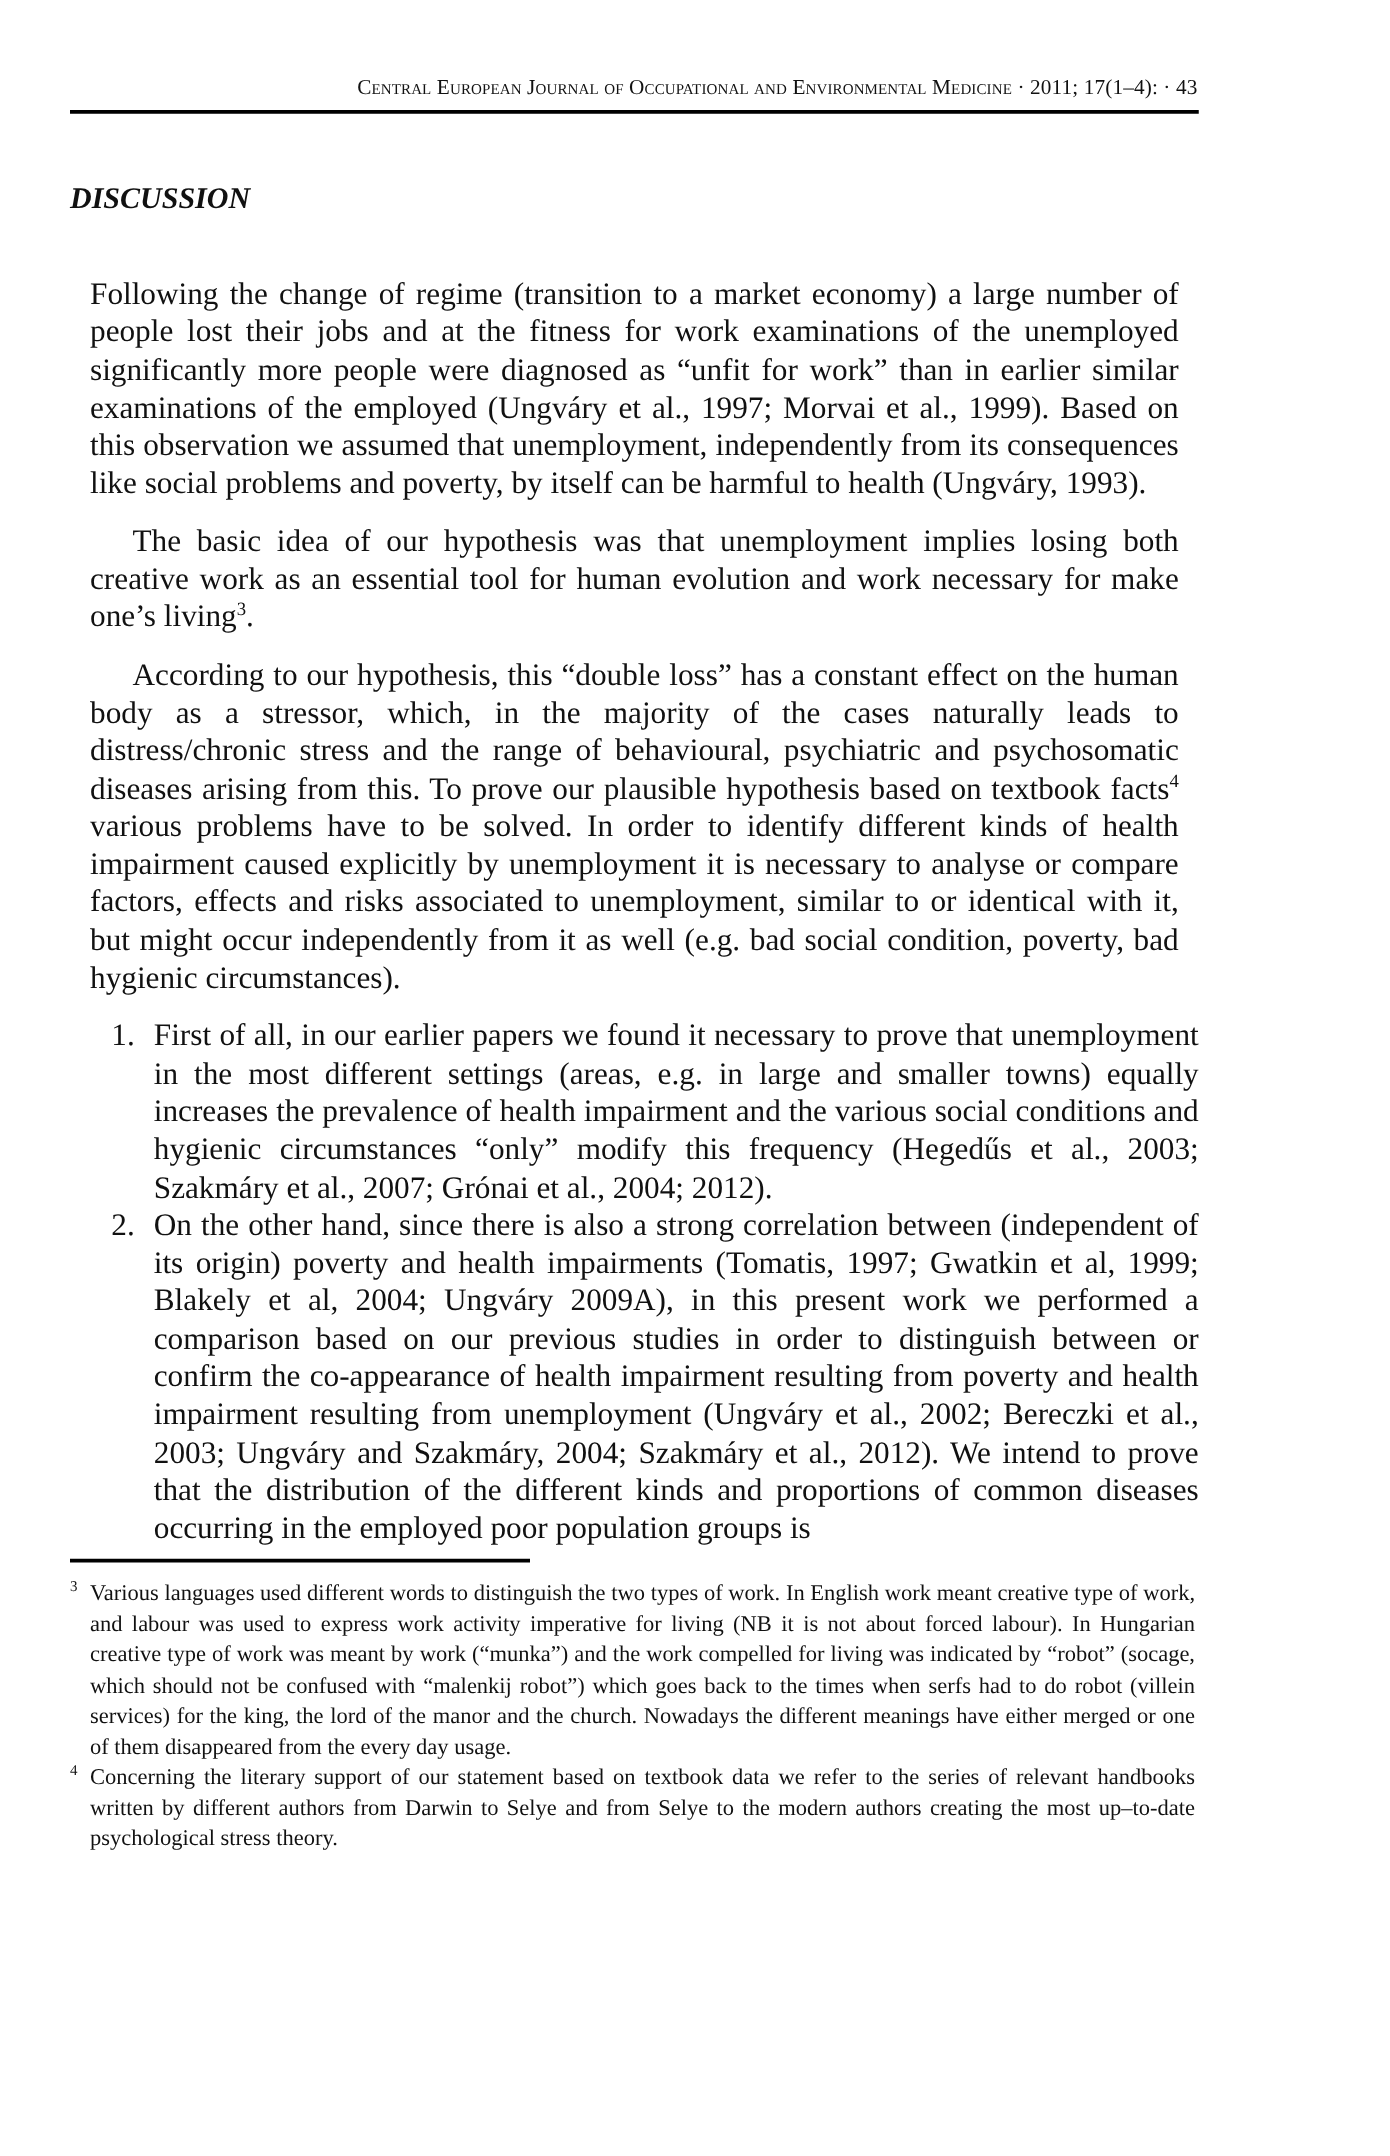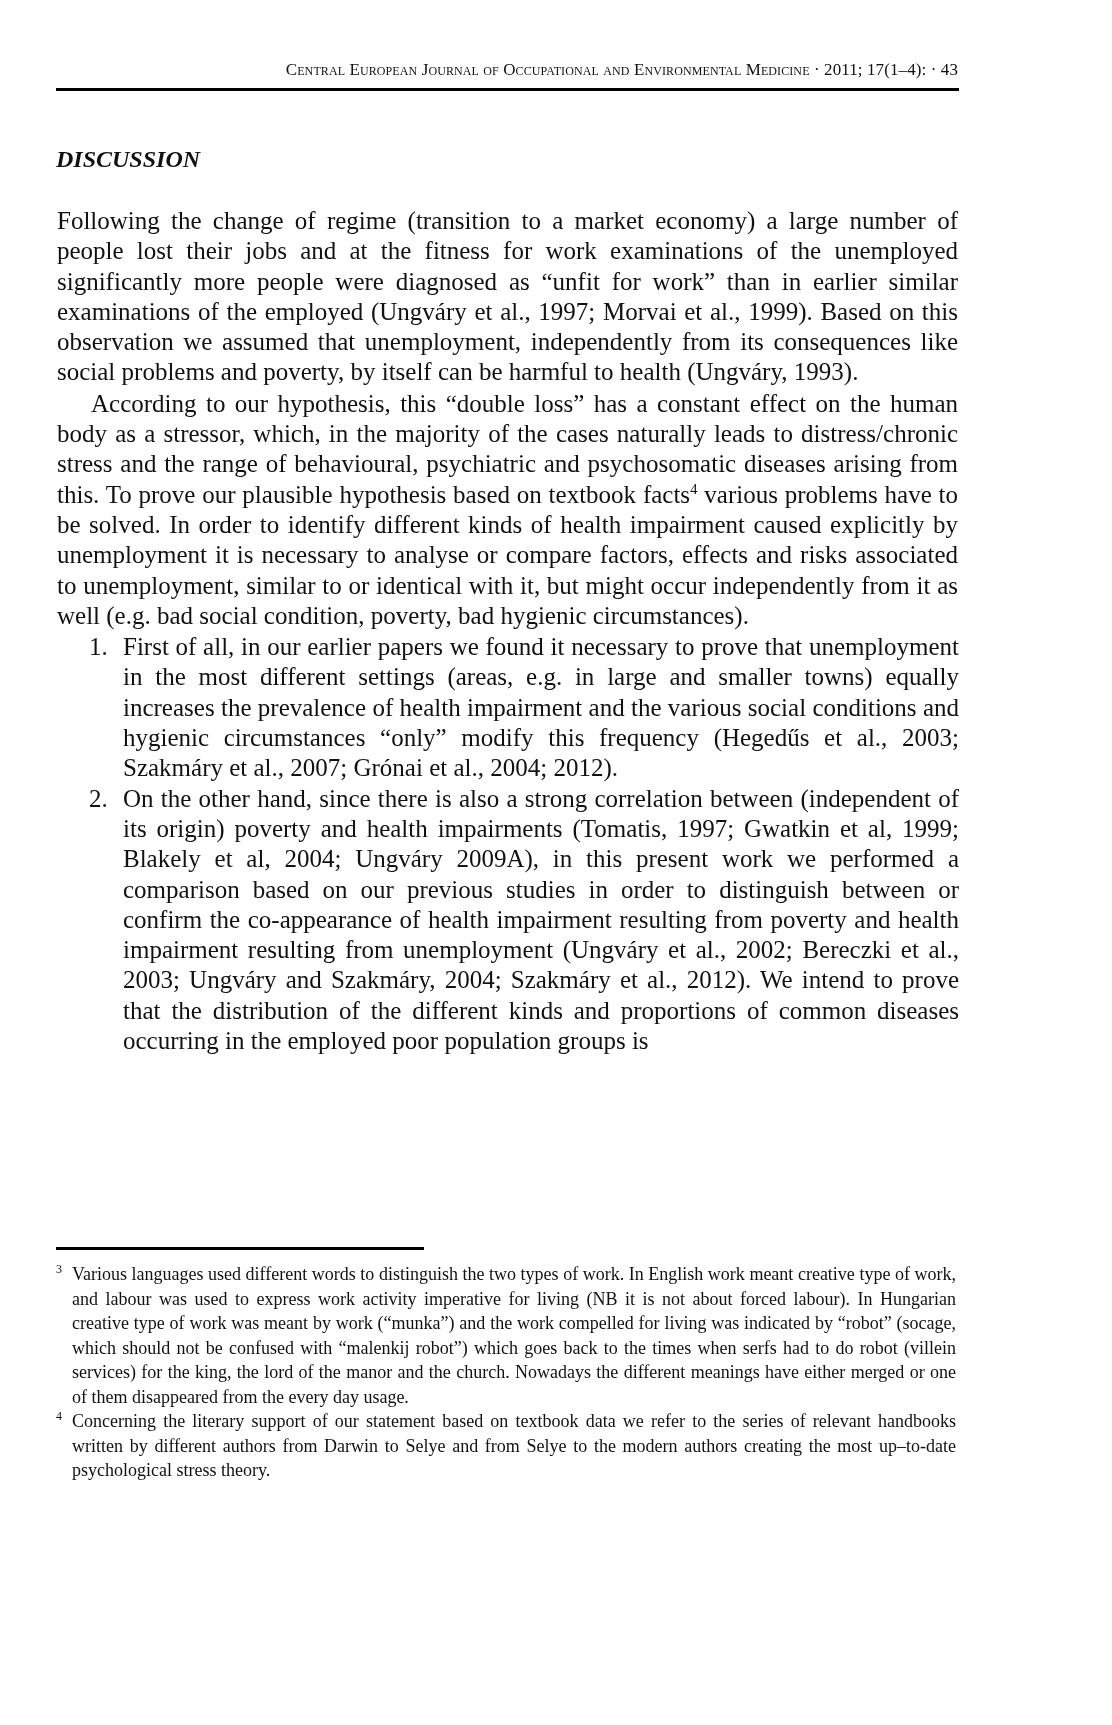--- a/index.html
+++ b/index.html
@@ -5,21 +5,21 @@
   html, body { margin: 0; padding: 0; background: #ffffff; }
   body { width: 1112px; height: 1725px; position: relative; overflow: hidden;
          font-family: "Liberation Serif", "DejaVu Serif", serif; color: #111; }
   .running-head { position: absolute; left: 56px; top: 60px; width: 902px;
                   text-align: right; font-size: 17px; letter-spacing: 0.1px; }
   .running-head .sc { font-variant: small-caps; }
   .head-rule { position: absolute; left: 56px; top: 88px; width: 903px; height: 3px; background: #000; }
   .section-title { position: absolute; left: 56px; top: 146px; font-size: 24px; font-weight: bold; margin: 0; font-style: italic; }
   .body { position: absolute; left: 56px; top: 205px; width: 903px; font-size: 25px; line-height: 30.3px;
           text-align: justify; }
-  .body p { margin: 1px; font-family: Liberation Serif, serif; }
+  .body p { margin: 16px; font-family: Liberation Serif, serif; }
   .body p.indent { text-indent: 34px; }
   sup { font-size: 60%; line-height: 0; }
   .list { margin: 0; padding: 0; list-style: none; }
   .list li { position: relative; padding-left: 67px; }
   .list li .num { position: absolute; left: 33px; top: 0; }
   .fn-rule { position: absolute; left: 56px; top: 1247px; width: 368px; height: 3px; background: #000; }
   .footnotes { position: absolute; left: 56px; top: 1262px; width: 900px; font-size: 18px; line-height: 24.5px; text-align: justify; }
   .footnotes .fn { position: relative; padding-left: 16px; }
   .footnotes .fn .mark { position: absolute; left: 0; top: -5px; font-size: 12px; }
 </style>
@@ -29,20 +29,21 @@
 <div class="running-head">
   <span class="sc">Central European Journal of Occupational and Environmental Medicine</span>
   <span>· 2011; 17(1–4): · 43</span>
 </div>
 <div class="head-rule"></div>
 
 <h2 class="section-title">DISCUSSION</h2>
 
 <div class="body">
   <p>Following the change of regime (transition to a market economy) a large number of people lost their jobs and at the fitness for work examinations of the unemployed significantly more people were diagnosed as “unfit for work” than in earlier similar examinations of the employed (Ungváry et al., 1997; Morvai et al., 1999). Based on this observation we assumed that unemployment, independently from its consequences like social problems and poverty, by itself can be harmful to health (Ungváry, 1993).</p>
+  <p class="indent"><span>The basic idea of our hypothesis was that unemployment implies losing both creative work as an essential tool for human evolution and work necessary for make one’s living</span><sup>3</sup>.</p>
   <p class="indent"><span>According to our hypothesis, this “double loss” has a constant effect on the human body as a stressor, which, in the majority of the cases naturally leads to distress/chronic stress and the range of behavioural, psychiatric and psychosomatic diseases arising from this. To prove our plausible hypothesis based on textbook facts</span><sup>4</sup><span> various problems have to be solved. In order to identify different kinds of health impairment caused explicitly by unemployment it is necessary to analyse or compare factors, effects and risks associated to unemployment, similar to or identical with it, but might occur independently from it as well (e.g. bad social condition, poverty, bad hygienic circumstances).</span></p>
   <ul class="list">
     <li><span class="num">1.</span><span>First of all, in our earlier papers we found it necessary to prove that unemployment in the most different settings (areas, e.g. in large and smaller towns) equally increases the prevalence of health impairment and the various social conditions and hygienic circumstances “only” modify this frequency (Hegedűs et al., 2003; Szakmáry et al., 2007; Grónai et al., 2004; 2012).</span></li>
     <li><span class="num">2.</span><span>On the other hand, since there is also a strong correlation between (independent of its origin) poverty and health impairments (Tomatis, 1997; Gwatkin et al, 1999; Blakely et al, 2004; Ungváry 2009A), in this present work we performed a comparison based on our previous studies in order to distinguish between or confirm the co-appearance of health impairment resulting from poverty and health impairment resulting from unemployment (Ungváry et al., 2002; Bereczki et al., 2003; Ungváry and Szakmáry, 2004; Szakmáry et al., 2012). We intend to prove that the distribution of the different kinds and proportions of common diseases occurring in the employed poor population groups is</span></li>
   </ul>
 </div>
 
 <div class="fn-rule"></div>
 
 <div class="footnotes">

